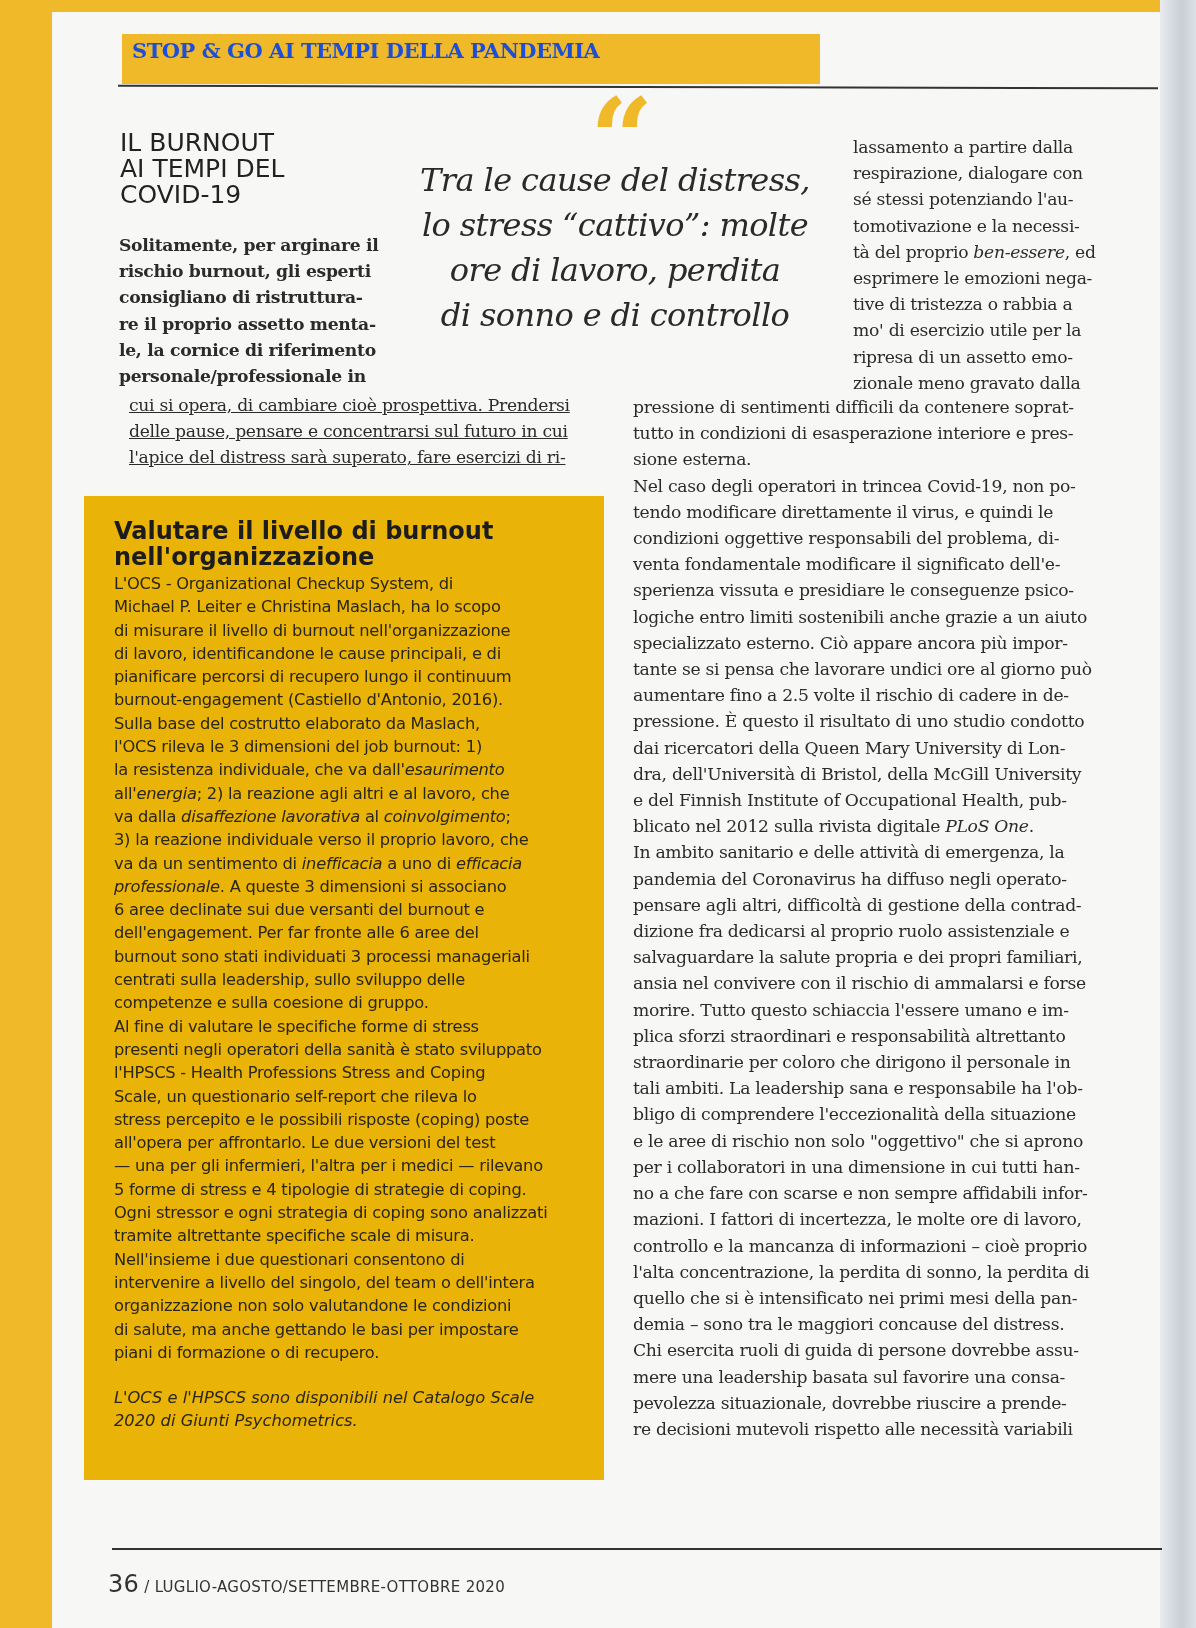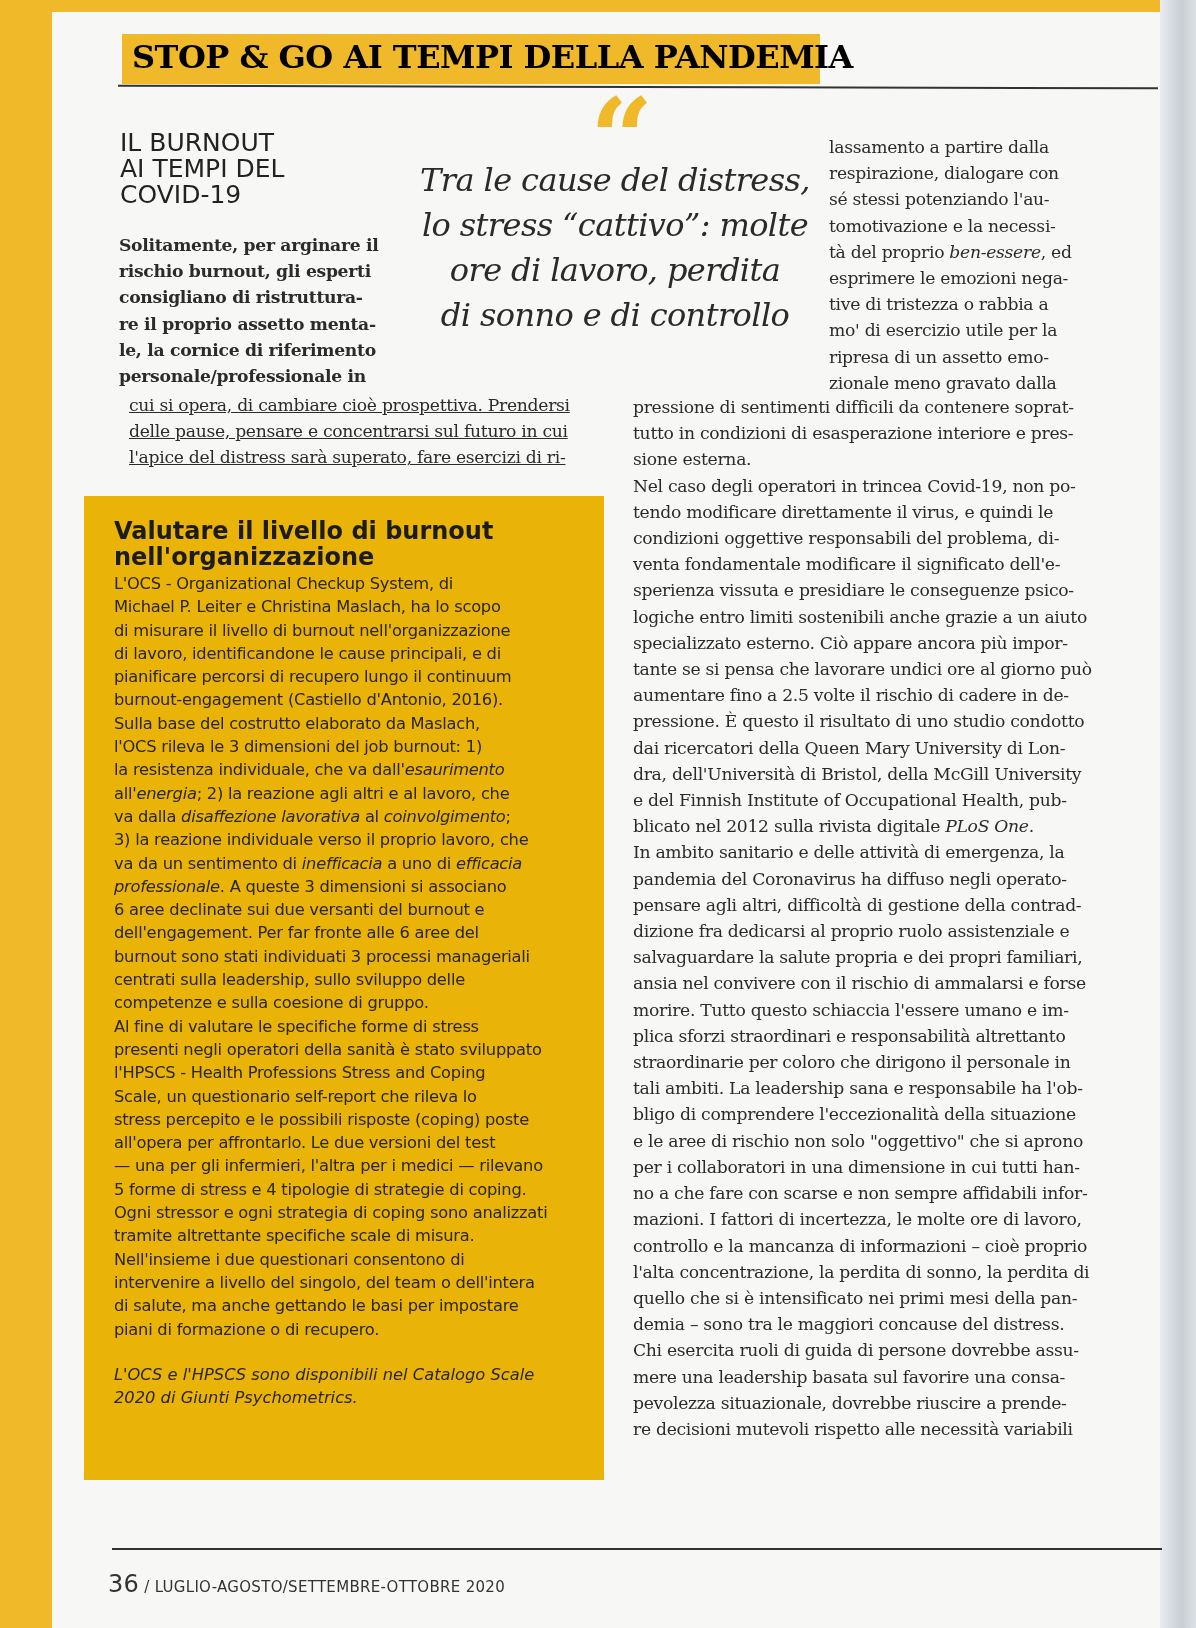--- a/index.html
+++ b/index.html
@@ -23,21 +23,21 @@
   .top-yellow {
     position: absolute; left: 52px; top: 0; width: 1110px; height: 14px; background: #efb92a;
   }
   .kicker {
     position: absolute; left: 122px; top: 34px;
     background: #efb92a; padding: 4px 14px 6px 10px;
     width: 698px; height: 50px;
   }
   .kicker span {
     font-family: "DejaVu Serif", serif;
-    font-weight: 700; font-size: 32px; color: #000000; letter-spacing: -0.5px;
+    font-weight: 700; font-size: 21px; color: #1d4ed8; letter-spacing: -0.5px;
     white-space: nowrap;
   }
   .kicker-rule {
     position: absolute; left: 118px; top: 86px; width: 1040px; height: 2px; background: #333;
     transform: rotate(0.15deg);
   }
   .quote-mark {
     position: absolute; left: 590px; top: 84px;
     font-family: "DejaVu Serif", serif; font-weight: 700;
     font-size: 110px; line-height: 110px; color: #efb92a;
@@ -57,21 +57,21 @@
     font-family: "DejaVu Serif", serif; font-size: 17.2px; line-height: 26.2px; color: #2b2b2b;
     letter-spacing: -0.3px;
   }
   .intro-col {
     position: absolute; left: 119px; top: 232px; width: 260px; font-weight: bold;
   }
   .intro-wide {
     position: absolute; left: 129px; top: 392px; width: 470px; text-decoration: underline;
   }
   .right-top {
-    position: absolute; left: 829px; top: 134px; width: 255px; text-align: justify;
+    position: absolute; left: 853px; top: 134px; width: 255px; text-align: justify;
   }
   .right-main {
     position: absolute; left: 633px; top: 394px; width: 470px;
   }
   .line { display: block; white-space: nowrap; }
   .sidebar {
     position: absolute; left: 84px; top: 496px; width: 520px; height: 984px;
     background: #eab308;
     padding: 22px 5px 0 30px;
   }
@@ -222,20 +222,21 @@
       <span class="line">l'HPSCS - Health Professions Stress and Coping</span>
       <span class="line">Scale, un questionario self-report che rileva lo</span>
       <span class="line">stress percepito e le possibili risposte (coping) poste</span>
       <span class="line">all'opera per affrontarlo. Le due versioni del test</span>
       <span class="line">— una per gli infermieri, l'altra per i medici — rilevano</span>
       <span class="line">5 forme di stress e 4 tipologie di strategie di coping.</span>
       <span class="line">Ogni stressor e ogni strategia di coping sono analizzati</span>
       <span class="line">tramite altrettante specifiche scale di misura.</span>
       <span class="line">Nell'insieme i due questionari consentono di</span>
       <span class="line">intervenire a livello del singolo, del team o dell'intera</span>
+      <span class="line">organizzazione non solo valutandone le condizioni</span>
       <span class="line">di salute, ma anche gettando le basi per impostare</span>
       <span class="line">piani di formazione o di recupero.</span>
     </div>
   <div class="sidebar-note">
     <span class="line">L'OCS e l'HPSCS sono disponibili nel Catalogo Scale</span>
     <span class="line">2020 di Giunti Psychometrics.</span>
   </div>
 </div>
 
 <div class="bottom-rule"></div>

